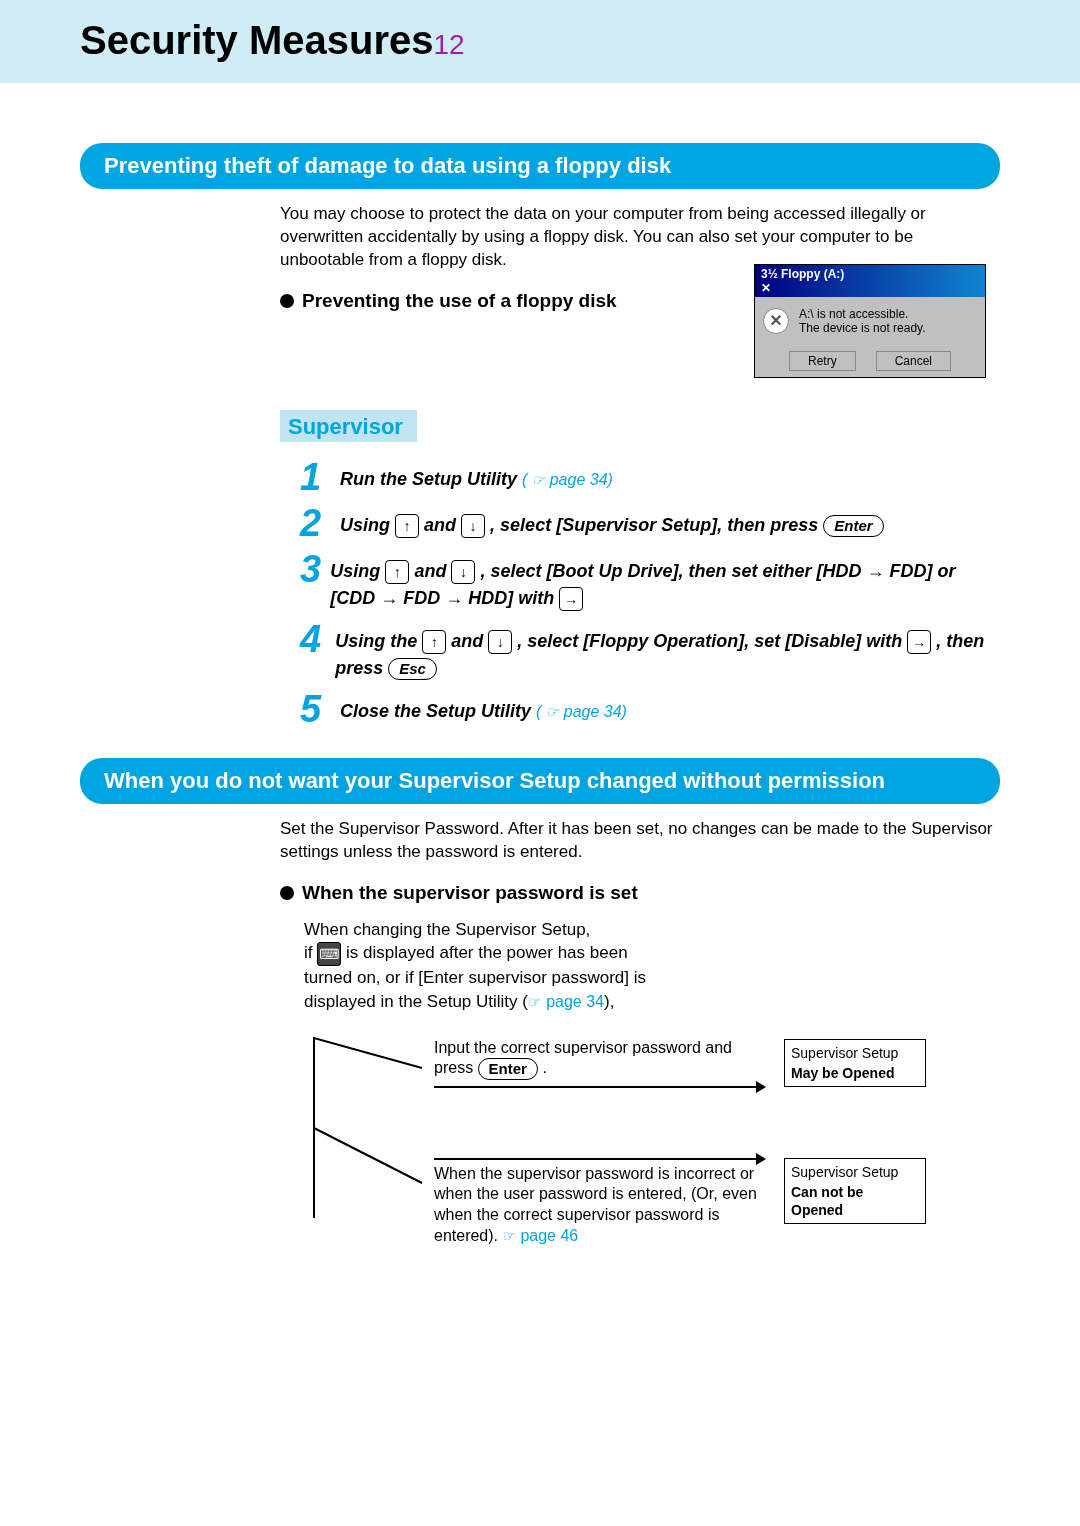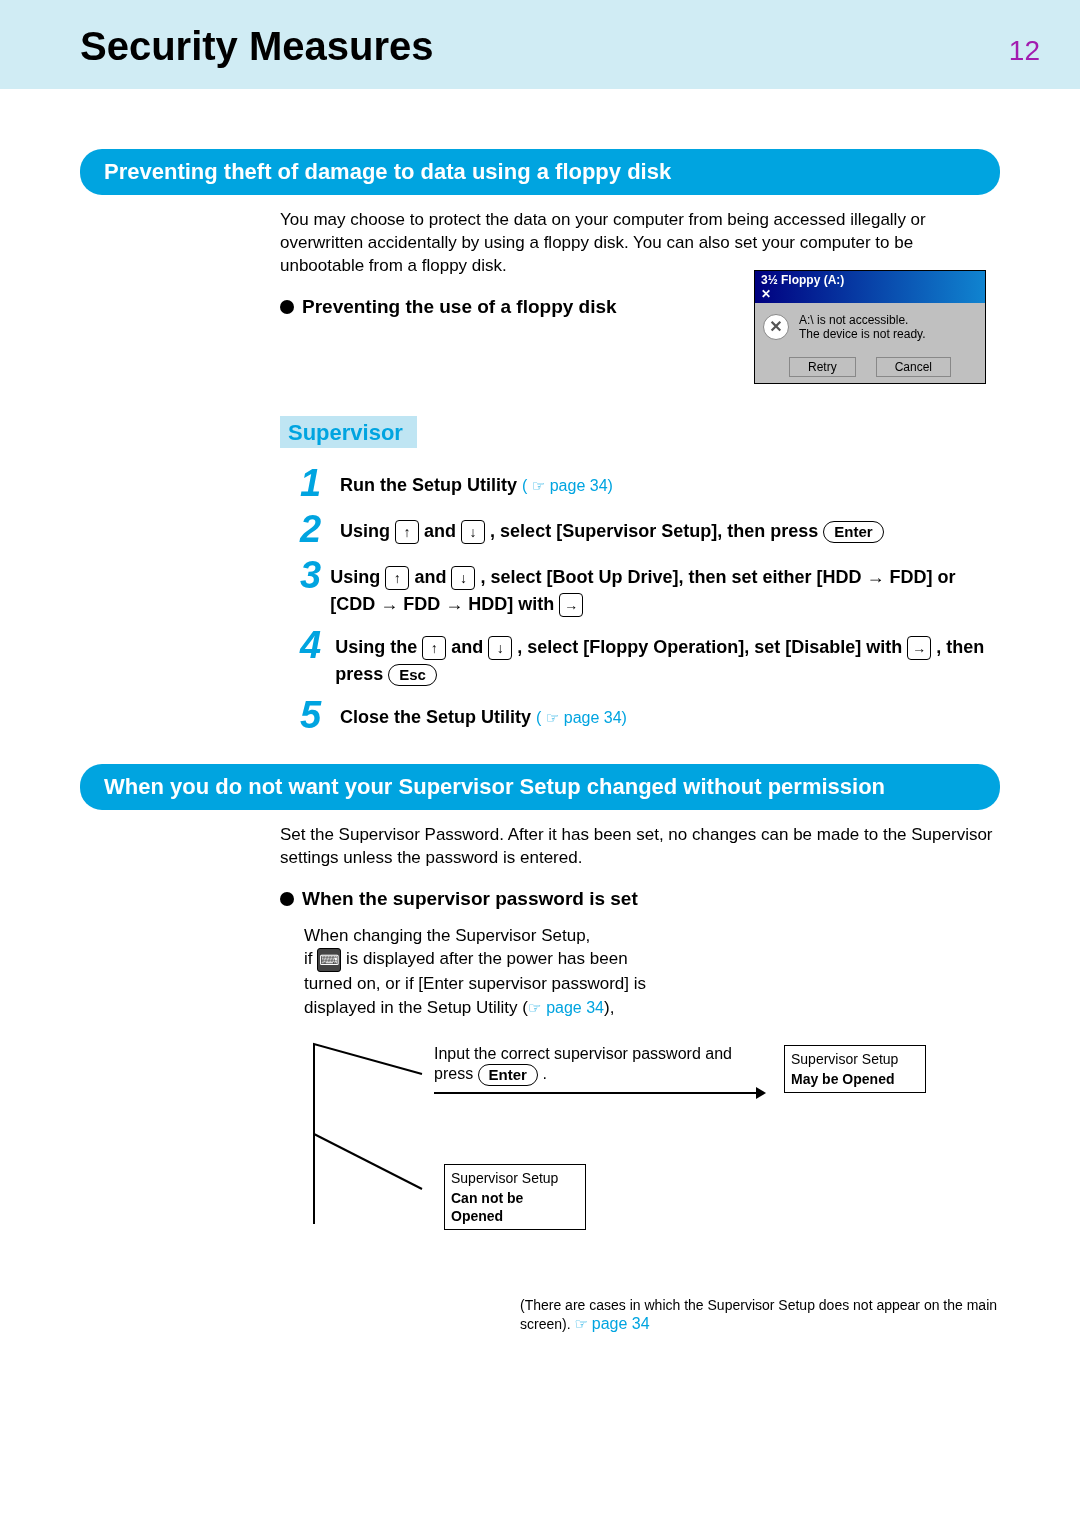--- a/index.html
+++ b/index.html
@@ -4,23 +4,22 @@
 <style>
   body {
     margin: 0;
     padding: 0;
     font-family: Arial, Helvetica, sans-serif;
     background: #fff;
     width: 1080px;
   }
   .header {
     background: #d0ecf4;
-    padding: 24px 40px 20px 80px;
-    display: flex;
-    justify-content: space-between;
+    padding: 18px 40px 20px 80px;
+    display: flex;
     align-items: baseline;
   }
   .header h1 {
     font-size: 40px;
     font-weight: bold;
     margin: 0;
     color: #000;
   }
   .page-num {
     font-size: 28px;
@@ -133,20 +132,21 @@
     font-weight: bold;
     font-style: italic;
     width: 40px;
     line-height: 1;
   }
   .step-body {
     font-size: 18px;
     font-weight: bold;
     line-height: 1.5;
     padding-top: 8px;
+    font-style: italic;
   }
   .page-ref {
     color: #00a4e0;
     font-weight: normal;
     font-size: 16px;
   }
   .key {
     display: inline-block;
     border: 1.5px solid #000;
     border-radius: 12px;
@@ -364,27 +364,30 @@
             <div class="arrow-head"></div>
           </div>
         </div>
         <div class="result-box" style="margin-left:10px;">
           <div class="label">Supervisor Setup</div>
           <div class="state">May be Opened</div>
         </div>
       </div>
 
       <div class="flow-branch" style="left:130px; top:130px;">
+        <div class="flow-branch-text">
+          <div style="height:2px;background:#000;margin-bottom:4px;position:relative;width:330px;">
+            <div class="arrow-head"></div>
+          </div>
+          <span>When the supervisor password is incorrect or when the user password is entered, (Or, even when the correct supervisor password is entered).</span>
+          <span class="pointer-icon">☞</span>
+          <span class="page-ref">page 46</span>
+        </div>
         <div class="result-box" style="margin-left:10px;align-self:flex-start;">
           <div class="label">Supervisor Setup</div>
           <div class="state">Can not be Opened</div>
         </div>
       </div>
     </div>
   </div>
 
-  <div class="footnote">
-    <span>(There are cases in which the Supervisor Setup does not appear on the main screen).</span>
-    <span class="pointer-icon">☞</span>
-    <span class="page-ref">page 34</span>
-  </div>
 
 </div>
 
 </body></html>

